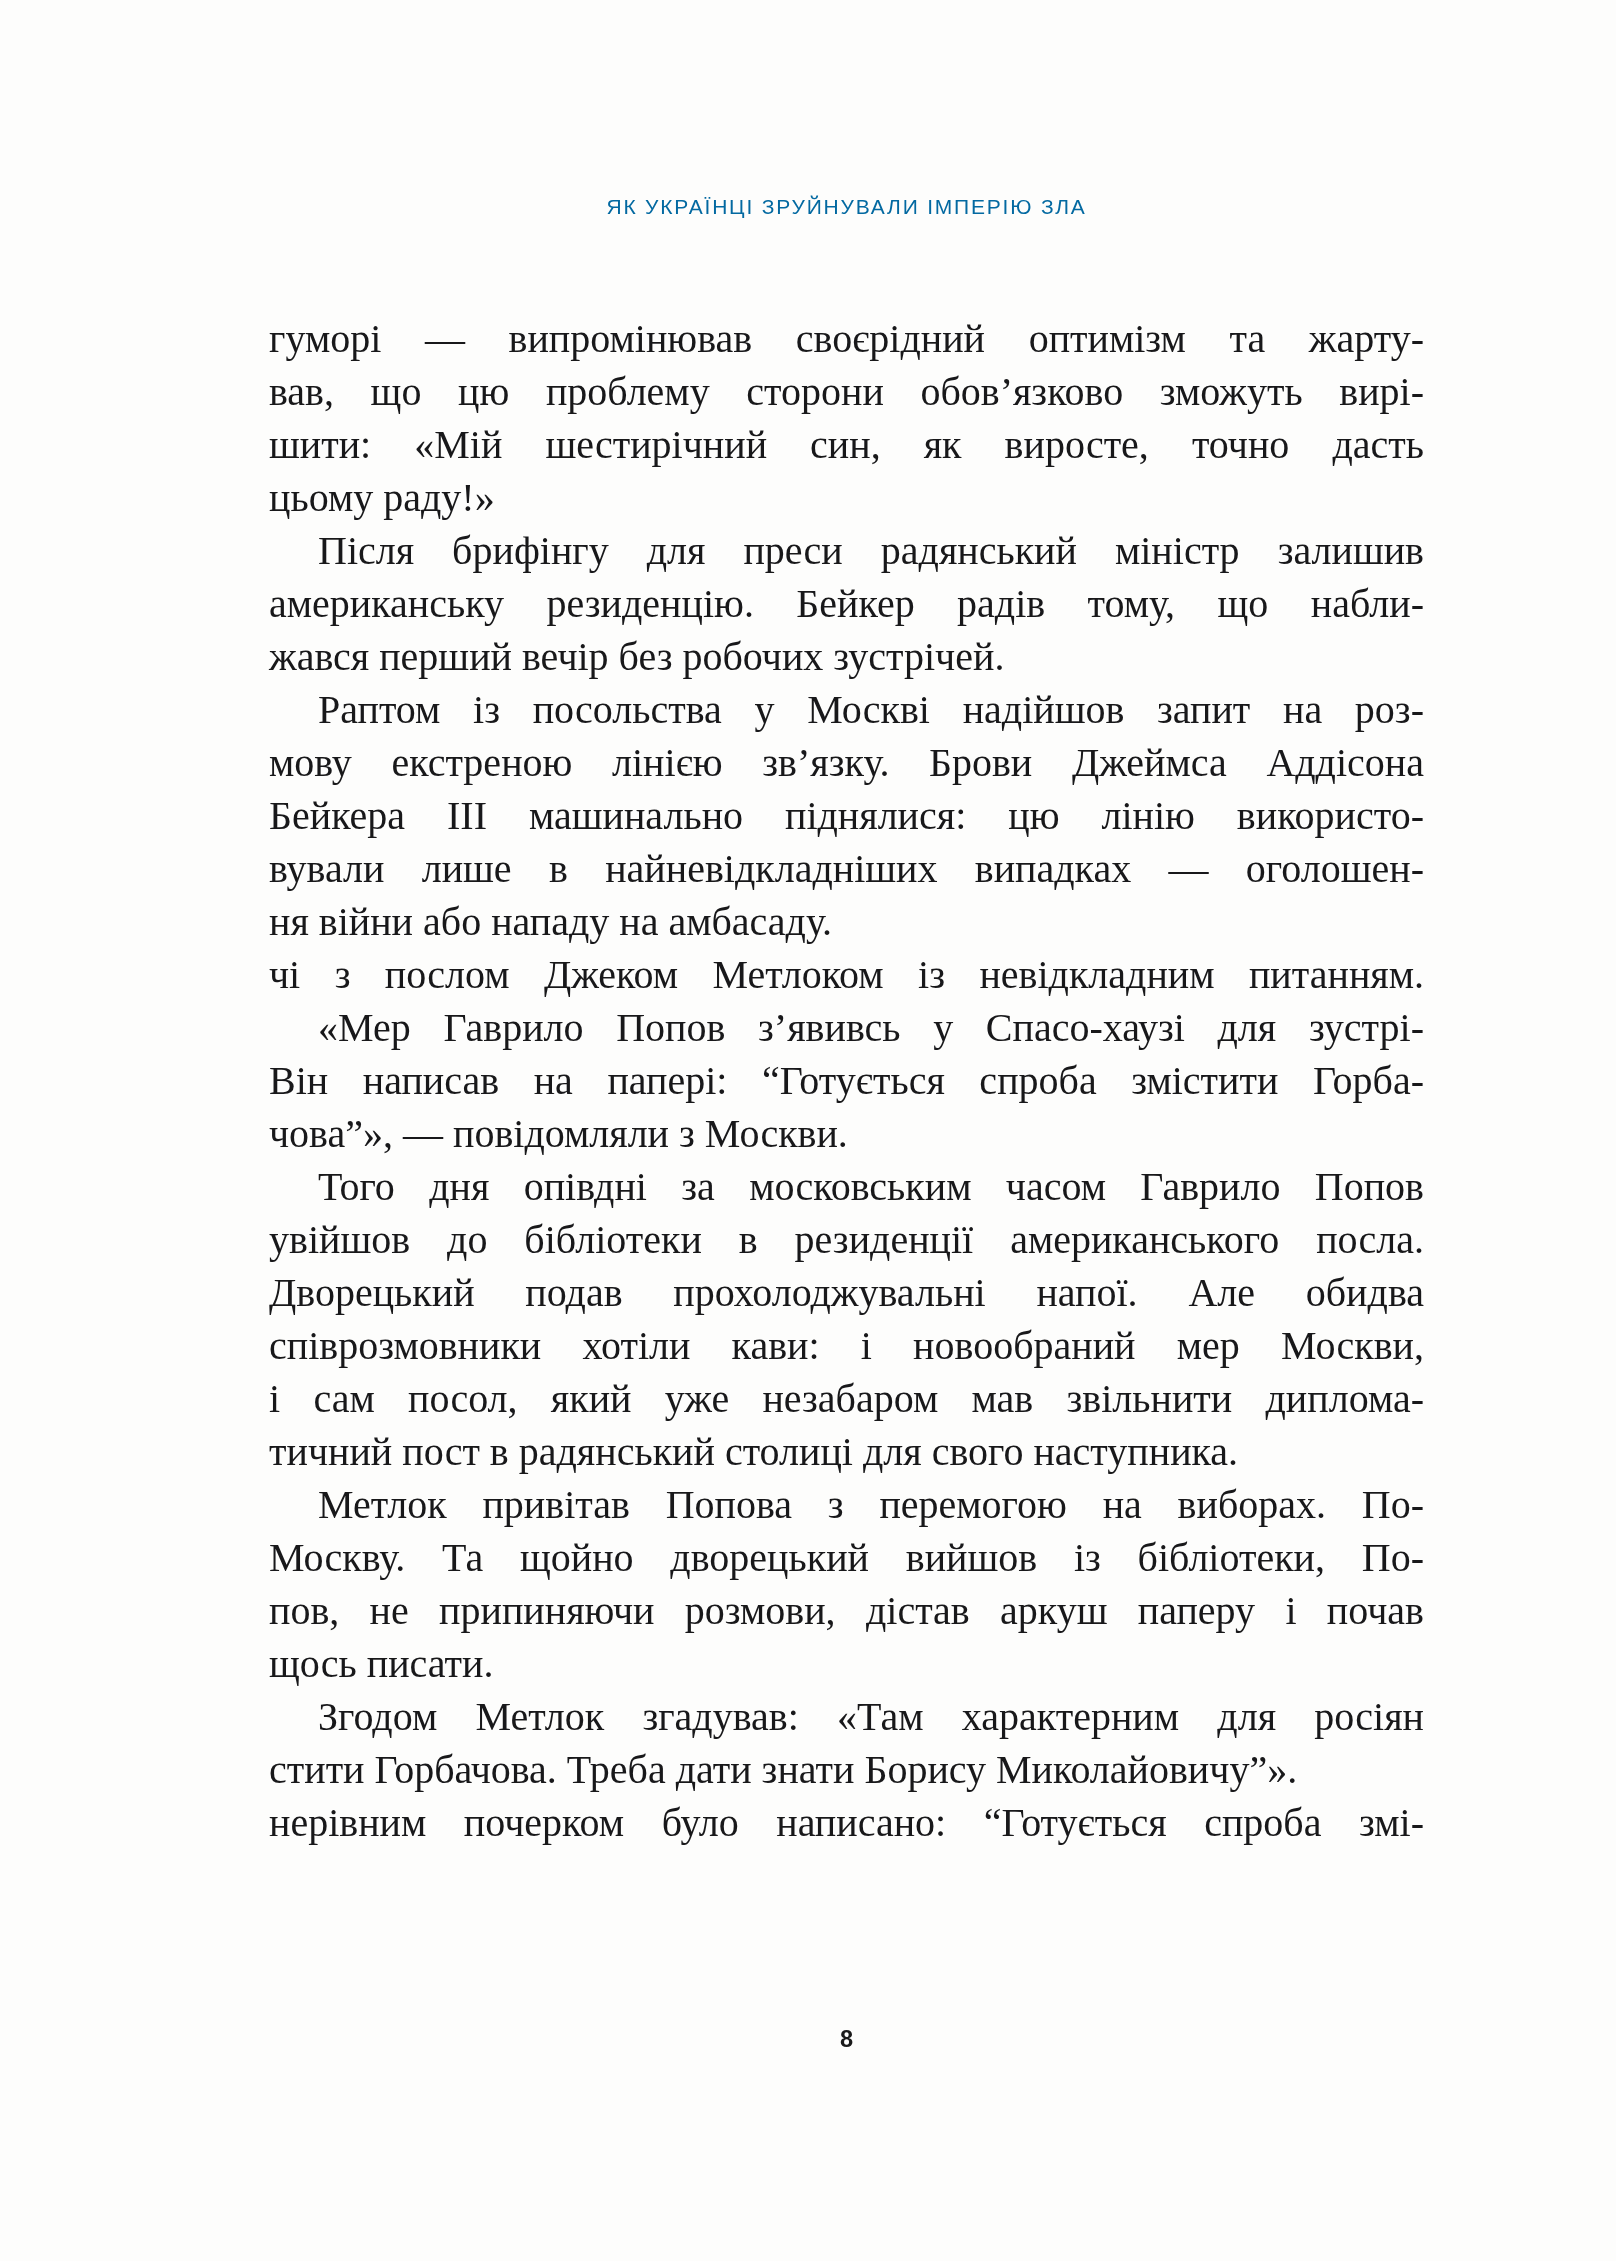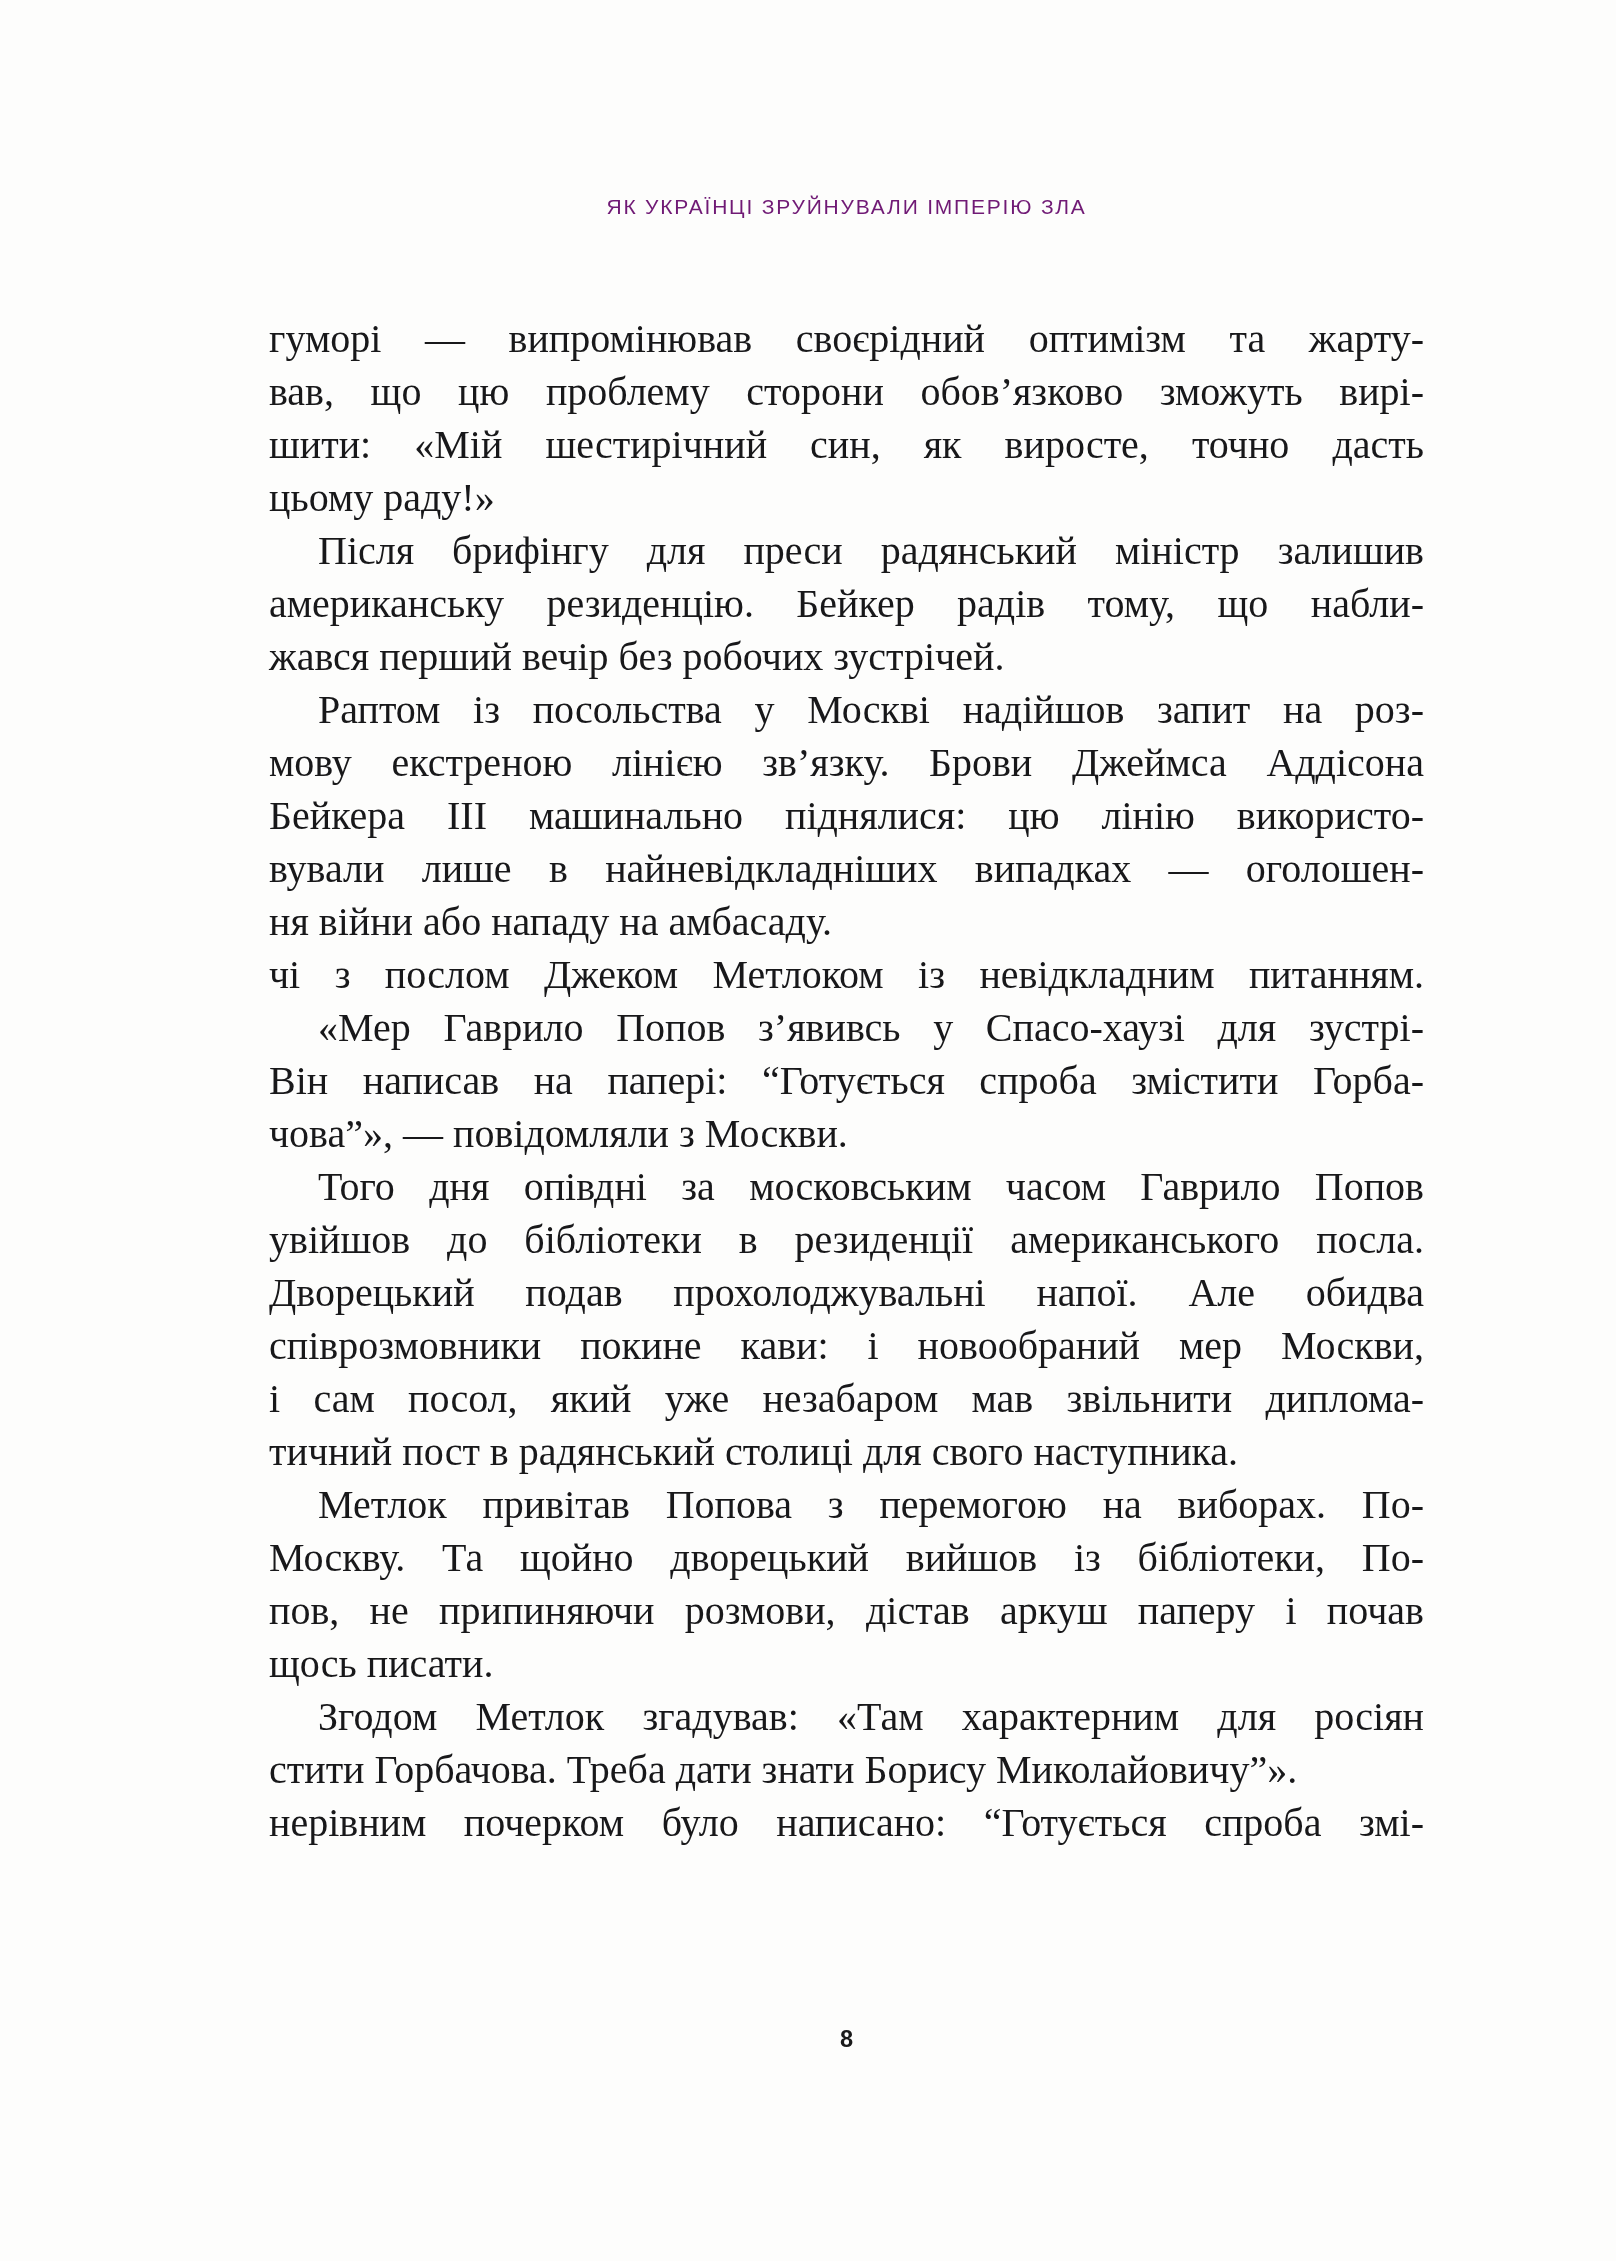--- a/index.html
+++ b/index.html
@@ -26,21 +26,21 @@
   .running-head {
     position: absolute;
     top: 195px;
     left: 269px;
     width: 1155px;
     text-align: center;
     font-family: "Liberation Sans", "DejaVu Sans", sans-serif;
     font-size: 21px;
     font-weight: 400;
     letter-spacing: 1.8px;
-    color: #701a75;
+    color: #0369a1;
     white-space: nowrap;
   }
 
   
   .text-block {
     position: absolute;
     top: 268px;
     left: 269px;
     width: 1155px;
     margin-top: 44px;
@@ -117,21 +117,21 @@
       <p class="para">
         <span class="line">чі з послом Джеком Метлоком із невідкладним питанням.</span>
         <span class="line indent">«Мер Гаврило Попов з’явивсь у Спасо-хаузі для зустрі-</span>
         <span class="line">Він написав на папері: “Готується спроба змістити Горба-</span>
         <span class="line last">чова”», — повідомляли з Москви.</span>
       </p>
       <p class="para">
         <span class="line indent">Того дня опівдні за московським часом Гаврило Попов</span>
         <span class="line">увійшов до бібліотеки в резиденції американського посла.</span>
         <span class="line">Дворецький подав прохолоджувальні напої. Але обидва</span>
-        <span class="line">співрозмовники покине кави: і новообраний мер Москви,</span>
+        <span class="line">співрозмовники хотіли кави: і новообраний мер Москви,</span>
         <span class="line">і сам посол, який уже незабаром мав звільнити дипло­ма-</span>
         <span class="line last">тичний пост в радянський столиці для свого наступника.</span>
       </p>
       <p class="para">
         <span class="line indent">Метлок привітав Попова з перемогою на виборах. По-</span>
         <span class="line">Москву. Та щойно дворецький вийшов із бібліотеки, По-</span>
         <span class="line">пов, не припиняючи розмови, дістав аркуш паперу і почав</span>
         <span class="line last">щось писати.</span>
       </p>
       <p class="para">

